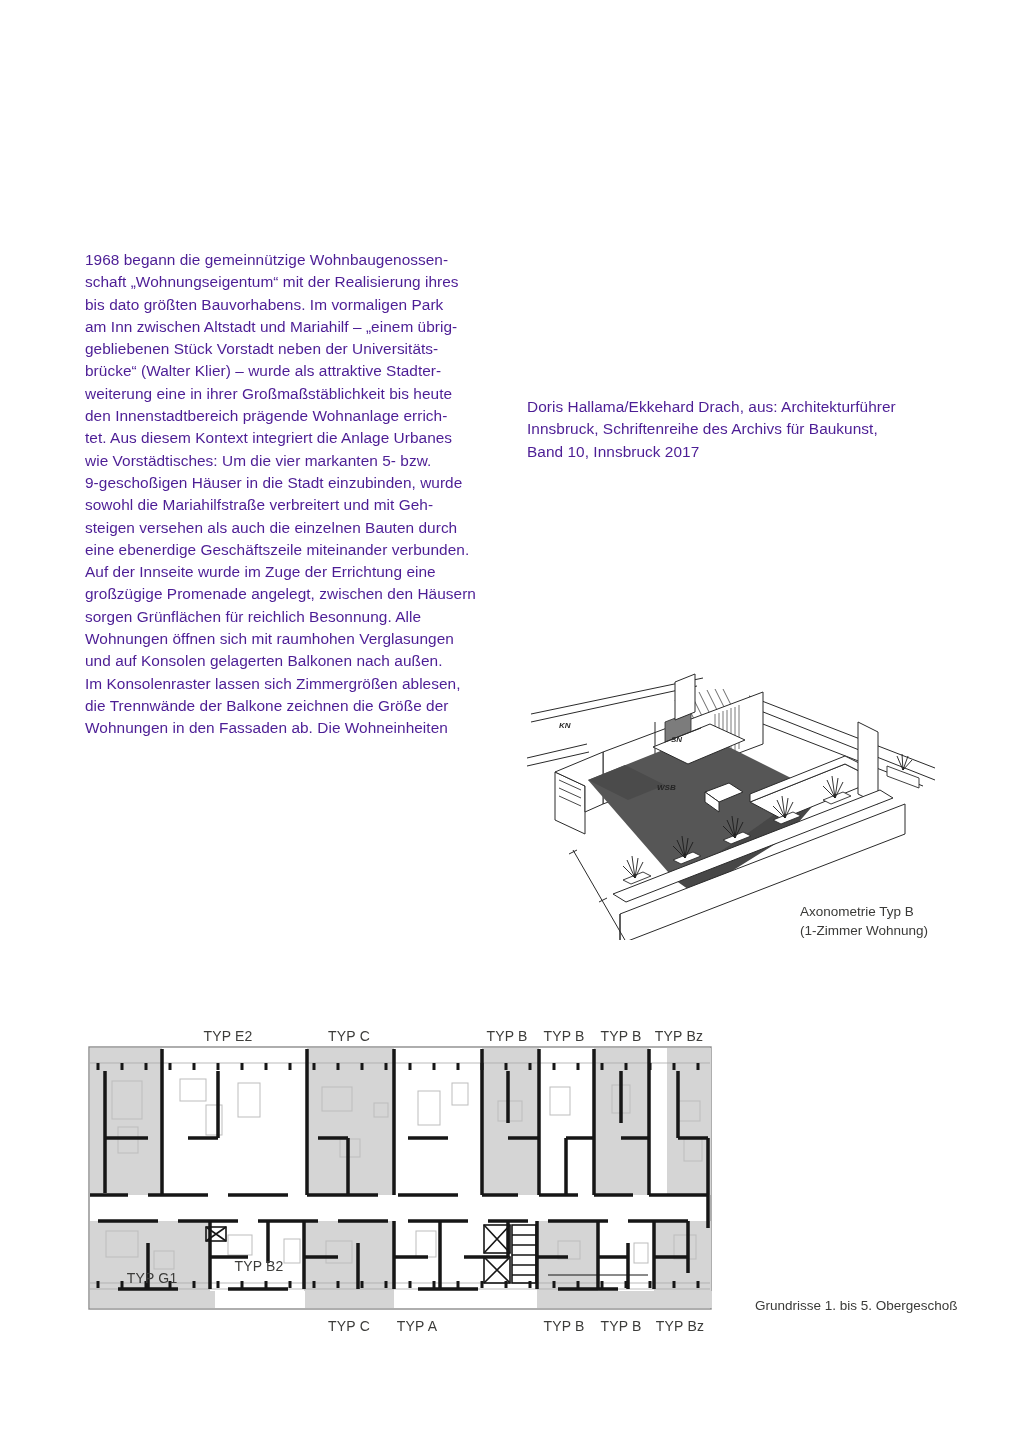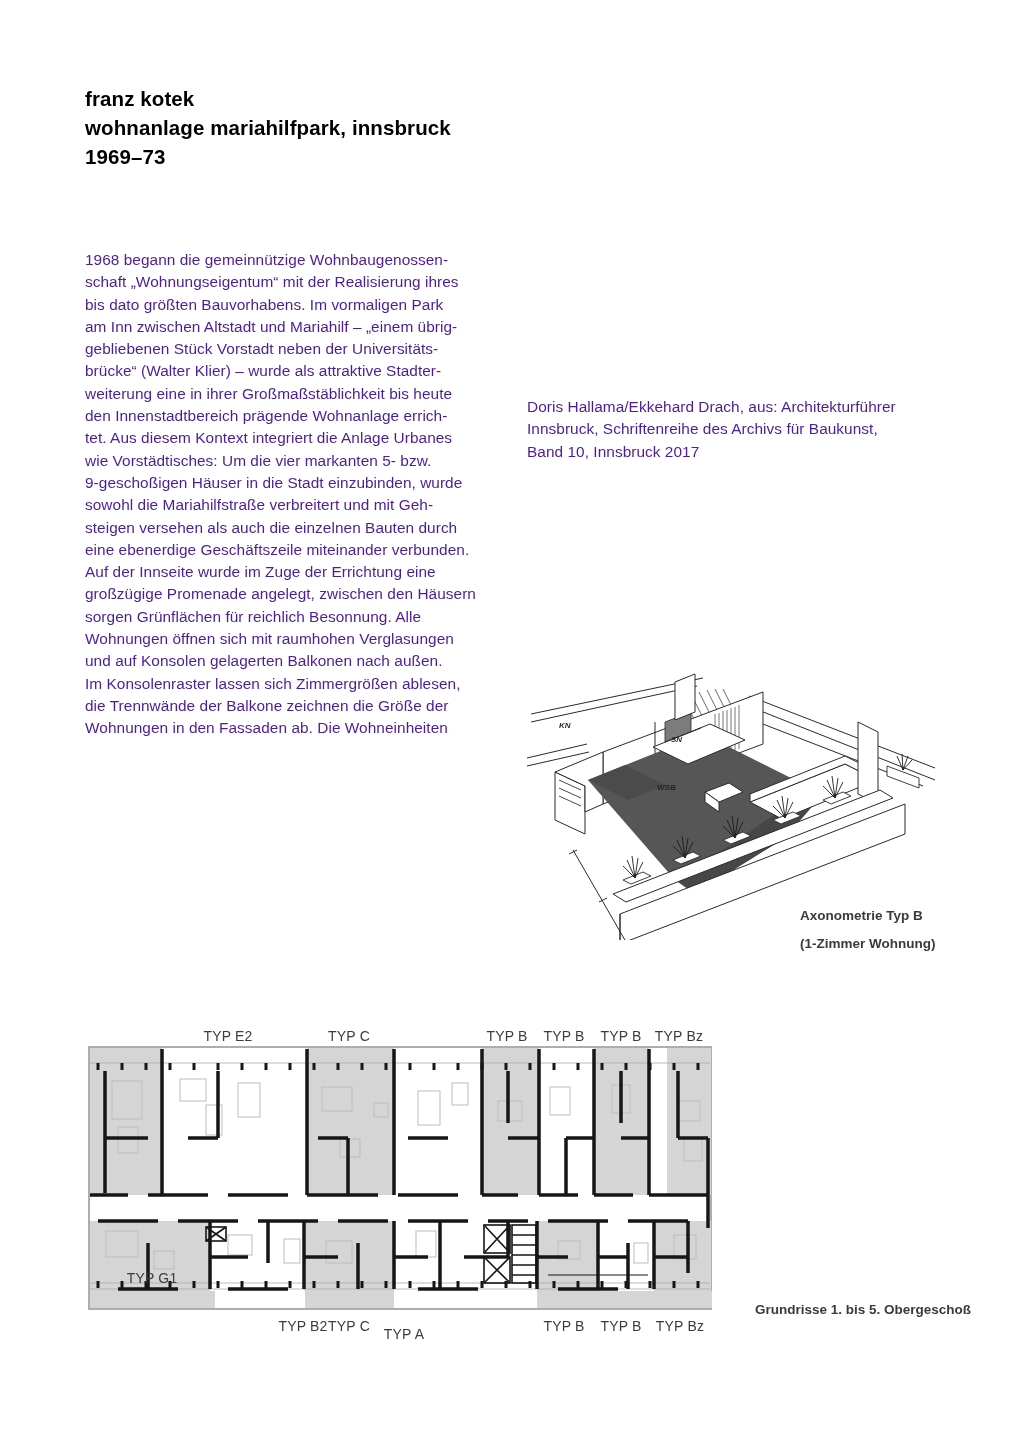--- a/index.html
+++ b/index.html
@@ -12,40 +12,37 @@
     left:85px;top:84px;font-size:20.5px;font-weight:bold;line-height:29px;
     color:#000;letter-spacing:0.1px;white-space:pre;
   }
   .bodycol{
     font-size:15.4px;line-height:22.3px;color:#4c1d95;white-space:pre;letter-spacing:0.05px;
   }
   .leftcol{left:85px;top:249px;}
   .rightcol{left:527px;top:249px;}
   .credit{left:527px;top:389px;margin-top:7px;}
   .caption{
-    font-size:13.5px;line-height:28px;color:#3a3a38;white-space:pre;font-weight:bold;
+    font-size:13.5px;line-height:19px;color:#3a3a38;white-space:pre;
   }
   .axon-caption{left:800px;top:902px;}
   .plan-caption{left:755px;top:1296px;}
   .plan-label{
     position:absolute;transform:translateX(-50%);font-size:14px;color:#3c3c3a;
     white-space:nowrap;letter-spacing:0.2px;
   }
   svg{display:block;}
   .thinln{stroke:#2a2a2a;stroke-width:1;fill:none;}
   .wallfill{fill:#ffffff;stroke:#2a2a2a;stroke-width:1;}
 </style>
 </head>
 <body>
 
 <div class="page">
 
-  <div class="abs title">franz kotek
-wohnanlage mariahilfpark, innsbruck
-1969–73</div>
 
   <div class="abs bodycol leftcol">1968 begann die gemeinnützige Wohnbaugenossen-
 schaft „Wohnungseigentum“ mit der Realisierung ihres
 bis dato größten Bauvorhabens. Im vormaligen Park
 am Inn zwischen Altstadt und Mariahilf – „einem übrig-
 gebliebenen Stück Vorstadt neben der Universitäts-
 brücke“ (Walter Klier) – wurde als attraktive Stadter-
 weiterung eine in ihrer Großmaßstäblichkeit bis heute
 den Innenstadtbereich prägende Wohnanlage errich-
 tet. Aus diesem Kontext integriert die Anlage Urbanes
@@ -233,22 +230,22 @@
         <rect x="424" y="182" width="24" height="58"></rect>
         <path d="M424,192 H448 M424,202 H448 M424,212 H448 M424,222 H448 M424,232 H448"></path>
         <rect x="118" y="184" width="20" height="14"></rect>
         <path d="M118,184 L138,198 M138,184 L118,198"></path>
         <path d="M460,232 H560" stroke-width="1"></path>
       </g>
     </svg>
   </div>
 
   <span class="plan-label" style="left:152px;top:1270px;">TYP G1</span>
-  <span class="plan-label" style="left:259px;top:1318px;margin-left:44px;">TYP B2</span>
+  <span class="plan-label" style="left:259px;top:1258px;">TYP B2</span>
   <span class="plan-label" style="left:349px;top:1318px;">TYP C</span>
-  <span class="plan-label" style="left:404px;top:1318px;margin-top:8px;">TYP A</span>
+  <span class="plan-label" style="left:417px;top:1318px;">TYP A</span>
   <span class="plan-label" style="left:564px;top:1318px;">TYP B</span>
   <span class="plan-label" style="left:621px;top:1318px;">TYP B</span>
   <span class="plan-label" style="left:680px;top:1318px;">TYP Bz</span>
 
   <div class="abs caption plan-caption">Grundrisse 1. bis 5. Obergeschoß</div>
 
 </div>
 
 </body></html>

